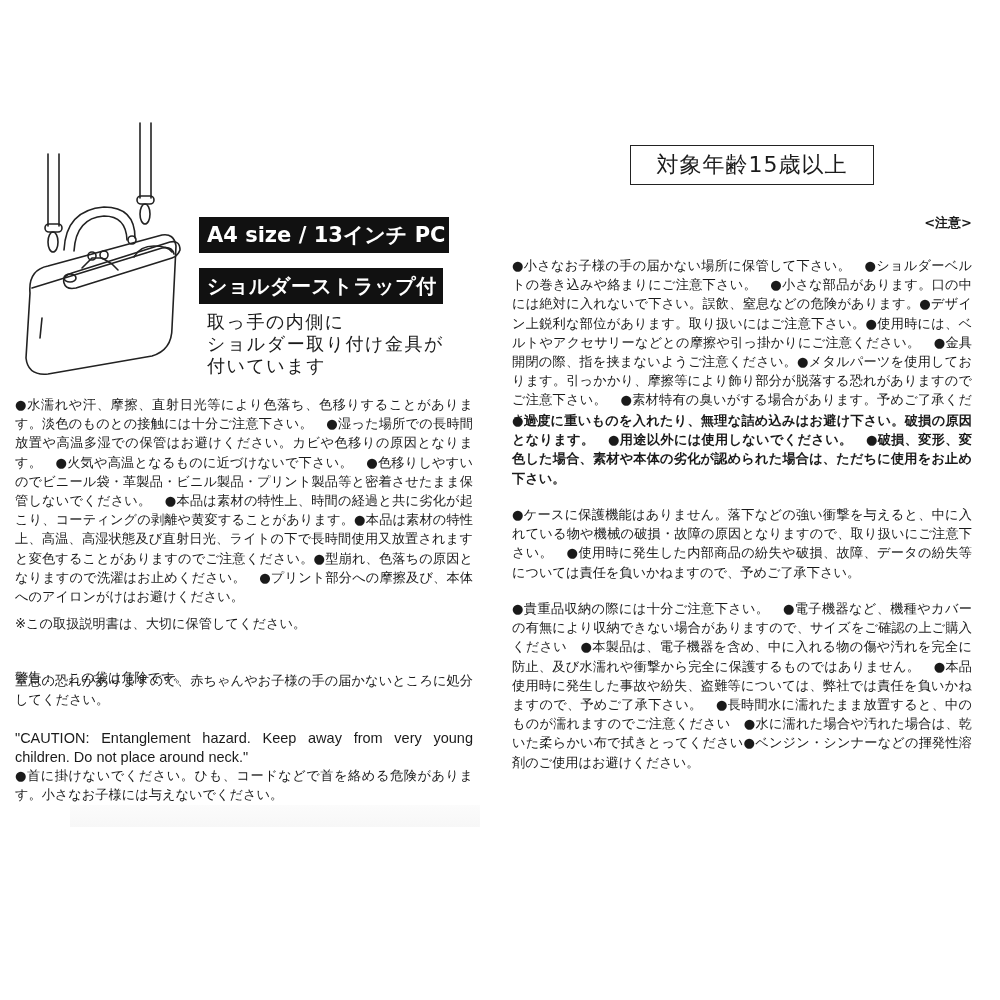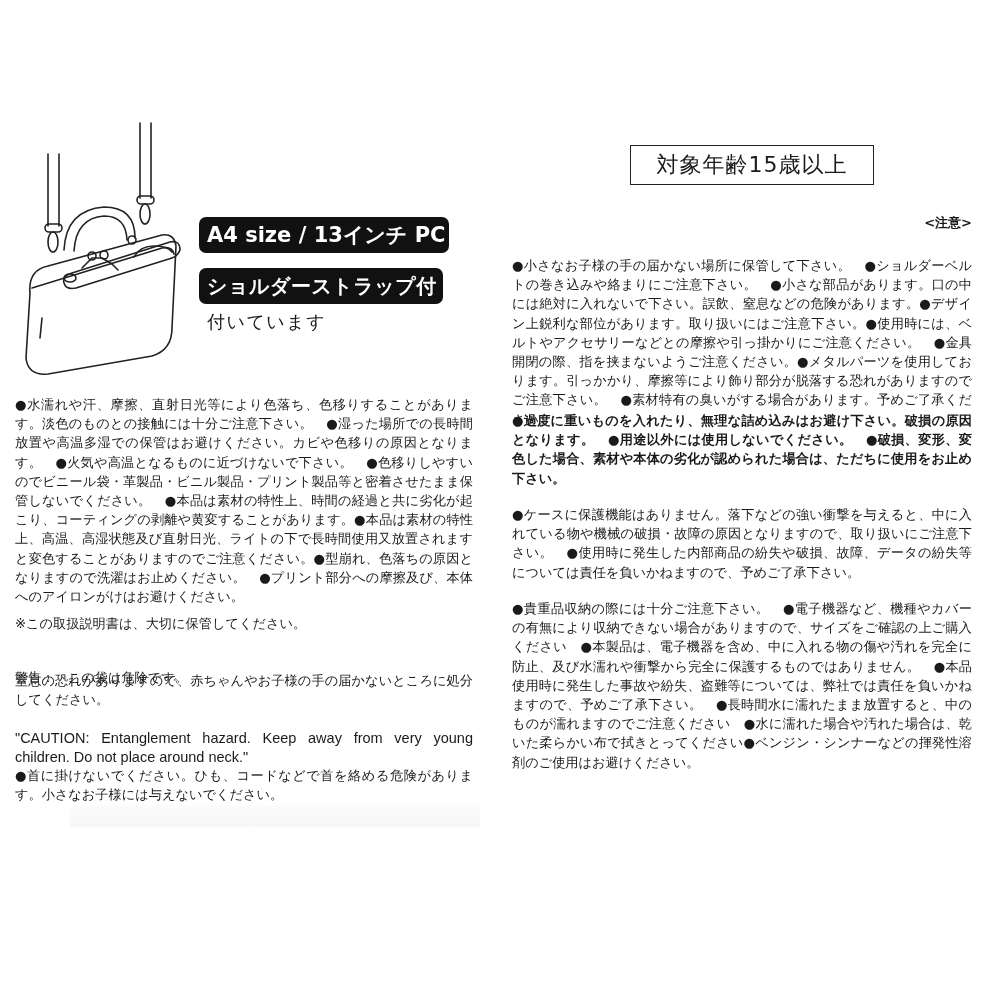--- a/index.html
+++ b/index.html
@@ -6,21 +6,21 @@
   body {
     width: 1000px; height: 1000px; background: #ffffff; position: relative;
     overflow: hidden; color: #1a1a1a;
     font-family: "DejaVu Sans", "Liberation Sans", sans-serif;
   }
   .abs { position: absolute; }
   .illus { left: 22px; top: 118px; width: 170px; height: 260px; }
   .label-black {
     position: absolute; background: #111; color: #fff; font-weight: bold;
     font-family: "DejaVu Sans", sans-serif; white-space: nowrap;
-    display: flex; align-items: center; padding-left: 8px; box-sizing: border-box; border-radius: 7px;
+    display: flex; align-items: center; padding-left: 8px; box-sizing: border-box;
   }
   .lbl1 { left: 199px; top: 217px; width: 250px; height: 36px; font-size: 21px; }
   .lbl2 { left: 199px; top: 268px; width: 244px; height: 36px; font-size: 20px; letter-spacing: 0.5px; }
   .feature { left: 207px; top: 311px; width: 260px; font-size: 18px; line-height: 22px; letter-spacing: 1.5px; }
   .para { font-size: 13.2px; line-height: 19.2px; text-align: justify; }
   .left-col { left: 15px; width: 458px; }
   .right-col { left: 512px; width: 460px; }
   .age-box {
     left: 630px; top: 145px; width: 244px; height: 40px; border: 1.5px solid #222;
     box-sizing: border-box; display: flex; align-items: center; justify-content: center;
@@ -59,20 +59,22 @@
       <circle cx="82" cy="137" r="4"></circle>
     <path d="M112 139 Q118 128 132 128 Q146 128 150 134"></path>
     <ellipse cx="48" cy="160" rx="6" ry="4"></ellipse>
     <path d="M20 200 L18 220"></path>
   </svg>
 </div>
 
 <div class="label-black lbl1">A4 size / 13インチ PC</div>
 <div class="label-black lbl2">ショルダーストラップ付</div>
 <div class="abs feature">
+  <div>取っ手の内側に</div>
+  <div>ショルダー取り付け金具が</div>
   <div>付いています</div>
 </div>
 
 <div class="abs para left-col" style="top:395px;">●水濡れや汗、摩擦、直射日光等により色落ち、色移りすることがあります。淡色のものとの接触には十分ご注意下さい。　●湿った場所での長時間放置や高温多湿での保管はお避けください。カビや色移りの原因となります。　●火気や高温となるものに近づけないで下さい。　●色移りしやすいのでビニール袋・革製品・ビニル製品・プリント製品等と密着させたまま保管しないでください。　●本品は素材の特性上、時間の経過と共に劣化が起こり、コーティングの剥離や黄変することがあります。●本品は素材の特性上、高温、高湿状態及び直射日光、ライトの下で長時間使用又放置されますと変色することがありますのでご注意ください。●型崩れ、色落ちの原因となりますので洗濯はお止めください。　●プリント部分への摩擦及び、本体へのアイロンがけはお避けください。</div>
 <div class="abs para left-col" style="top:614px;">※この取扱説明書は、大切に保管してください。</div>
 <div class="abs para left-col" style="top:668px;">警告：　この袋は危険です。</div>
 <div class="abs para left-col" style="top:671px;">窒息の恐れがありますので、赤ちゃんやお子様の手の届かないところに処分してください。</div>
 <div class="abs en left-col" style="top:729px;">"CAUTION: Entanglement hazard. Keep away from very young children. Do not place around neck."</div>
 <div class="abs para left-col" style="top:766px;">●首に掛けないでください。ひも、コードなどで首を絡める危険があります。小さなお子様には与えないでください。</div>
 <div class="abs faint"></div>

